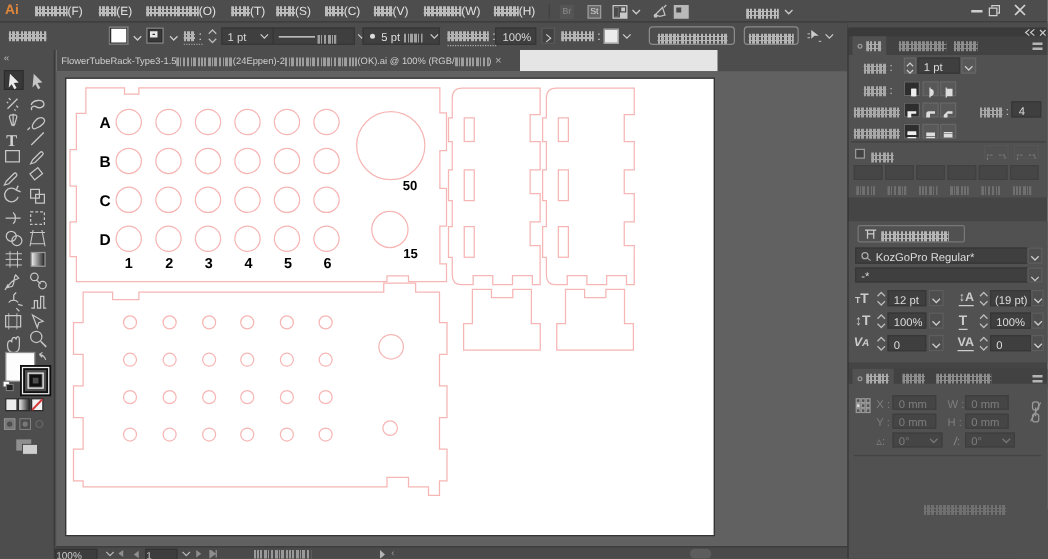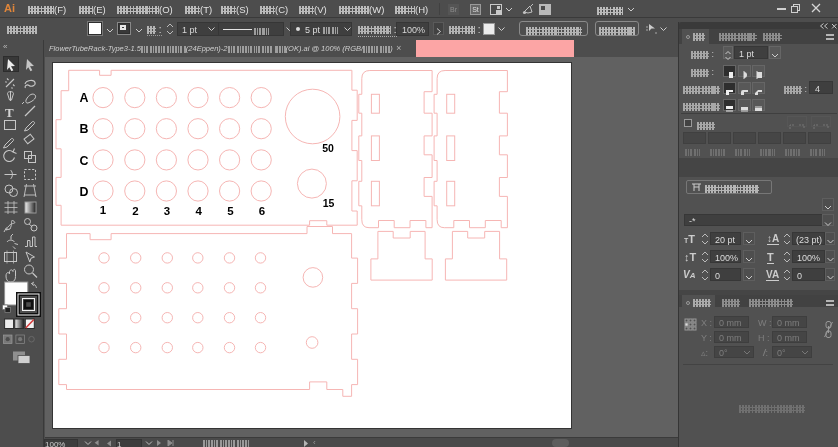--- a/index.html
+++ b/index.html
@@ -10,21 +10,21 @@
 
 #menubar{position:absolute;left:0;top:0;width:838px;height:18px;background:#4d4d4d;border-bottom:1px solid #3a3a3a;}
 .mi{position:absolute;top:4px;font-size:9.5px;color:#e2e2e2;}
 
 #ctrl{position:absolute;left:0;top:19px;width:838px;height:21px;background:#4d4d4d;}
 .fld{position:absolute;background:#3f3f3f;border:1px solid #363636;color:#d8d8d8;font-size:9px;}
 .chev{position:absolute;width:7px;height:5px;}
 
 #tools{position:absolute;left:0;top:40px;width:44px;height:407px;background:#4d4d4d;border-right:1px solid #3a3a3a;}
 
-#tabbar{position:absolute;left:45px;top:40px;width:529px;height:17px;background:#fca5a5;font-style:italic;}
+#tabbar{position:absolute;left:45px;top:40px;width:529px;height:17px;background:#e5e5e5;}
 #tab{position:absolute;left:0;top:0;width:371px;height:17px;background:#4d4d4d;color:#cfcfcf;font-size:7.5px;line-height:17px;white-space:nowrap;overflow:hidden;}
 #canvas{position:absolute;left:45px;top:57px;width:633px;height:380px;background:#616161;overflow:hidden;}
 #board{position:absolute;left:8px;top:5.5px;width:518px;height:365px;background:#fff;outline:1px solid #343434;}
 #status{position:absolute;left:45px;top:437px;width:633px;height:10px;background:#4a4a4a;border-top:1px solid #3b3b3b;font-size:8px;color:#c6c6c6;}
 
 #dock{position:absolute;left:678px;top:18px;width:160px;height:429px;background:#454545;border-left:1px solid #353535;}
 .ptabs{position:absolute;left:0;width:160px;height:15px;background:#424242;}
 .ptab{position:absolute;top:0;height:15px;font-size:9px;line-height:15px;color:#c9c9c9;padding:0 4px;white-space:nowrap;}
 .ptab.on{background:#515151;}
 .pdot{display:inline-block;width:4px;height:4px;border:1px solid #9a9a9a;border-radius:50%;margin-right:3px;vertical-align:middle;}
@@ -411,40 +411,44 @@
  <span class="plab" style="left:56px;top:103px;color:#828282;"><i class="jps" style="width:15px"></i></span>
  <span class="plab" style="left:81px;top:103px;color:#828282;"><i class="jps" style="width:15px"></i></span>
  <span class="plab" style="left:106px;top:103px;color:#828282;"><i class="jps" style="width:15px"></i></span>
  <span class="plab" style="left:131px;top:103px;color:#828282;"><i class="jps" style="width:15px"></i></span>
 </div>
 
 <div class="pbody" style="top:159px;height:113px;">
  <span class="abs" style="left:7px;top:3px;width:86px;height:14px;border:1px solid #777;border-radius:2px;padding:2px 0 0 4px;font-size:9px;"><svg width="11" height="9" style="vertical-align:-1px">
             <path d="M1 1h9M3 1v7M8 1v7M3 4h5" stroke="#ccc" fill="none"></path>
           </svg> <i class="jp" style="width:54px"></i></span>
+ <span class="pfld" style="left:5px;top:21px;width:140px;height:13px;padding:2px 0 0 3px;"><svg width="10" height="8">
+            <circle cx="4" cy="3.5" r="2.4" stroke="#aaa" fill="none"></circle>
+            <path d="M6 5.5l2.5 2" stroke="#aaa"></path>
+          </svg> KozGoPro Regular*</span>
  <span class="abs" style="left:143px;top:21px;width:12px;height:13px;background:#4e4e4e;border:1px solid #5e5e5e;"><svg width="10" height="11">
             <path d="M2 4l3 3 3-3" stroke="#ccc" fill="none"></path>
           </svg></span>
  <span class="pfld" style="left:5px;top:37px;width:140px;height:12px;padding:1px 0 0 4px;">-*</span>
  <span class="abs" style="left:143px;top:37px;width:12px;height:12px;background:#4e4e4e;border:1px solid #5e5e5e;"><svg width="10" height="10">
             <path d="M2 3.5l3 3 3-3" stroke="#ccc" fill="none"></path>
           </svg></span>
  <span class="abs" style="left:5px;top:56px;font-size:11px;color:#ccc;font-weight:bold;"><span style="font-size:7px">T</span>T</span>
  <svg class="abs" style="left:22px;top:56px" width="8" height="12">
           <path d="M1 4l3-3 3 3M1 8l3 3 3-3" stroke="#bbb" fill="none"></path>
         </svg>
- <span class="pfld" style="left:31px;top:55px;width:31px;height:13px;padding:2px 0 0 4px;">20 pt</span>
+ <span class="pfld" style="left:31px;top:55px;width:31px;height:13px;padding:2px 0 0 4px;">12 pt</span>
  <span class="abs" style="left:64px;top:55px;width:12px;height:13px;background:#4e4e4e;border:1px solid #5e5e5e;"><svg width="10" height="11">
             <path d="M2 4l3 3 3-3" stroke="#ccc" fill="none"></path>
           </svg></span>
  <span class="abs" style="left:88px;top:56px;font-size:10px;color:#ccc;font-weight:bold;"><span style="border-bottom:1px solid #ccc">↕A</span></span>
  <svg class="abs" style="left:104px;top:56px" width="8" height="12">
           <path d="M1 4l3-3 3 3M1 8l3 3 3-3" stroke="#bbb" fill="none"></path>
         </svg>
- <span class="pfld" style="left:113px;top:55px;width:33px;height:13px;padding:2px 0 0 3px;">(23 pt)</span>
+ <span class="pfld" style="left:113px;top:55px;width:33px;height:13px;padding:2px 0 0 3px;">(19 pt)</span>
  <span class="abs" style="left:146px;top:55px;width:10px;height:13px;background:#4e4e4e;border:1px solid #5e5e5e;"><svg width="9" height="11">
             <path d="M1.5 4l3 3 3-3" stroke="#ccc" fill="none"></path>
           </svg></span>
  <span class="abs" style="left:5px;top:74px;font-size:11px;color:#ccc;font-weight:bold;">↕T</span>
  <svg class="abs" style="left:22px;top:74px" width="8" height="12">
           <path d="M1 4l3-3 3 3M1 8l3 3 3-3" stroke="#bbb" fill="none"></path>
         </svg>
  <span class="pfld" style="left:31px;top:73px;width:31px;height:13px;padding:2px 0 0 4px;">100%</span>
  <span class="abs" style="left:64px;top:73px;width:12px;height:13px;background:#4e4e4e;border:1px solid #5e5e5e;"><svg width="10" height="11">
             <path d="M2 4l3 3 3-3" stroke="#ccc" fill="none"></path>

